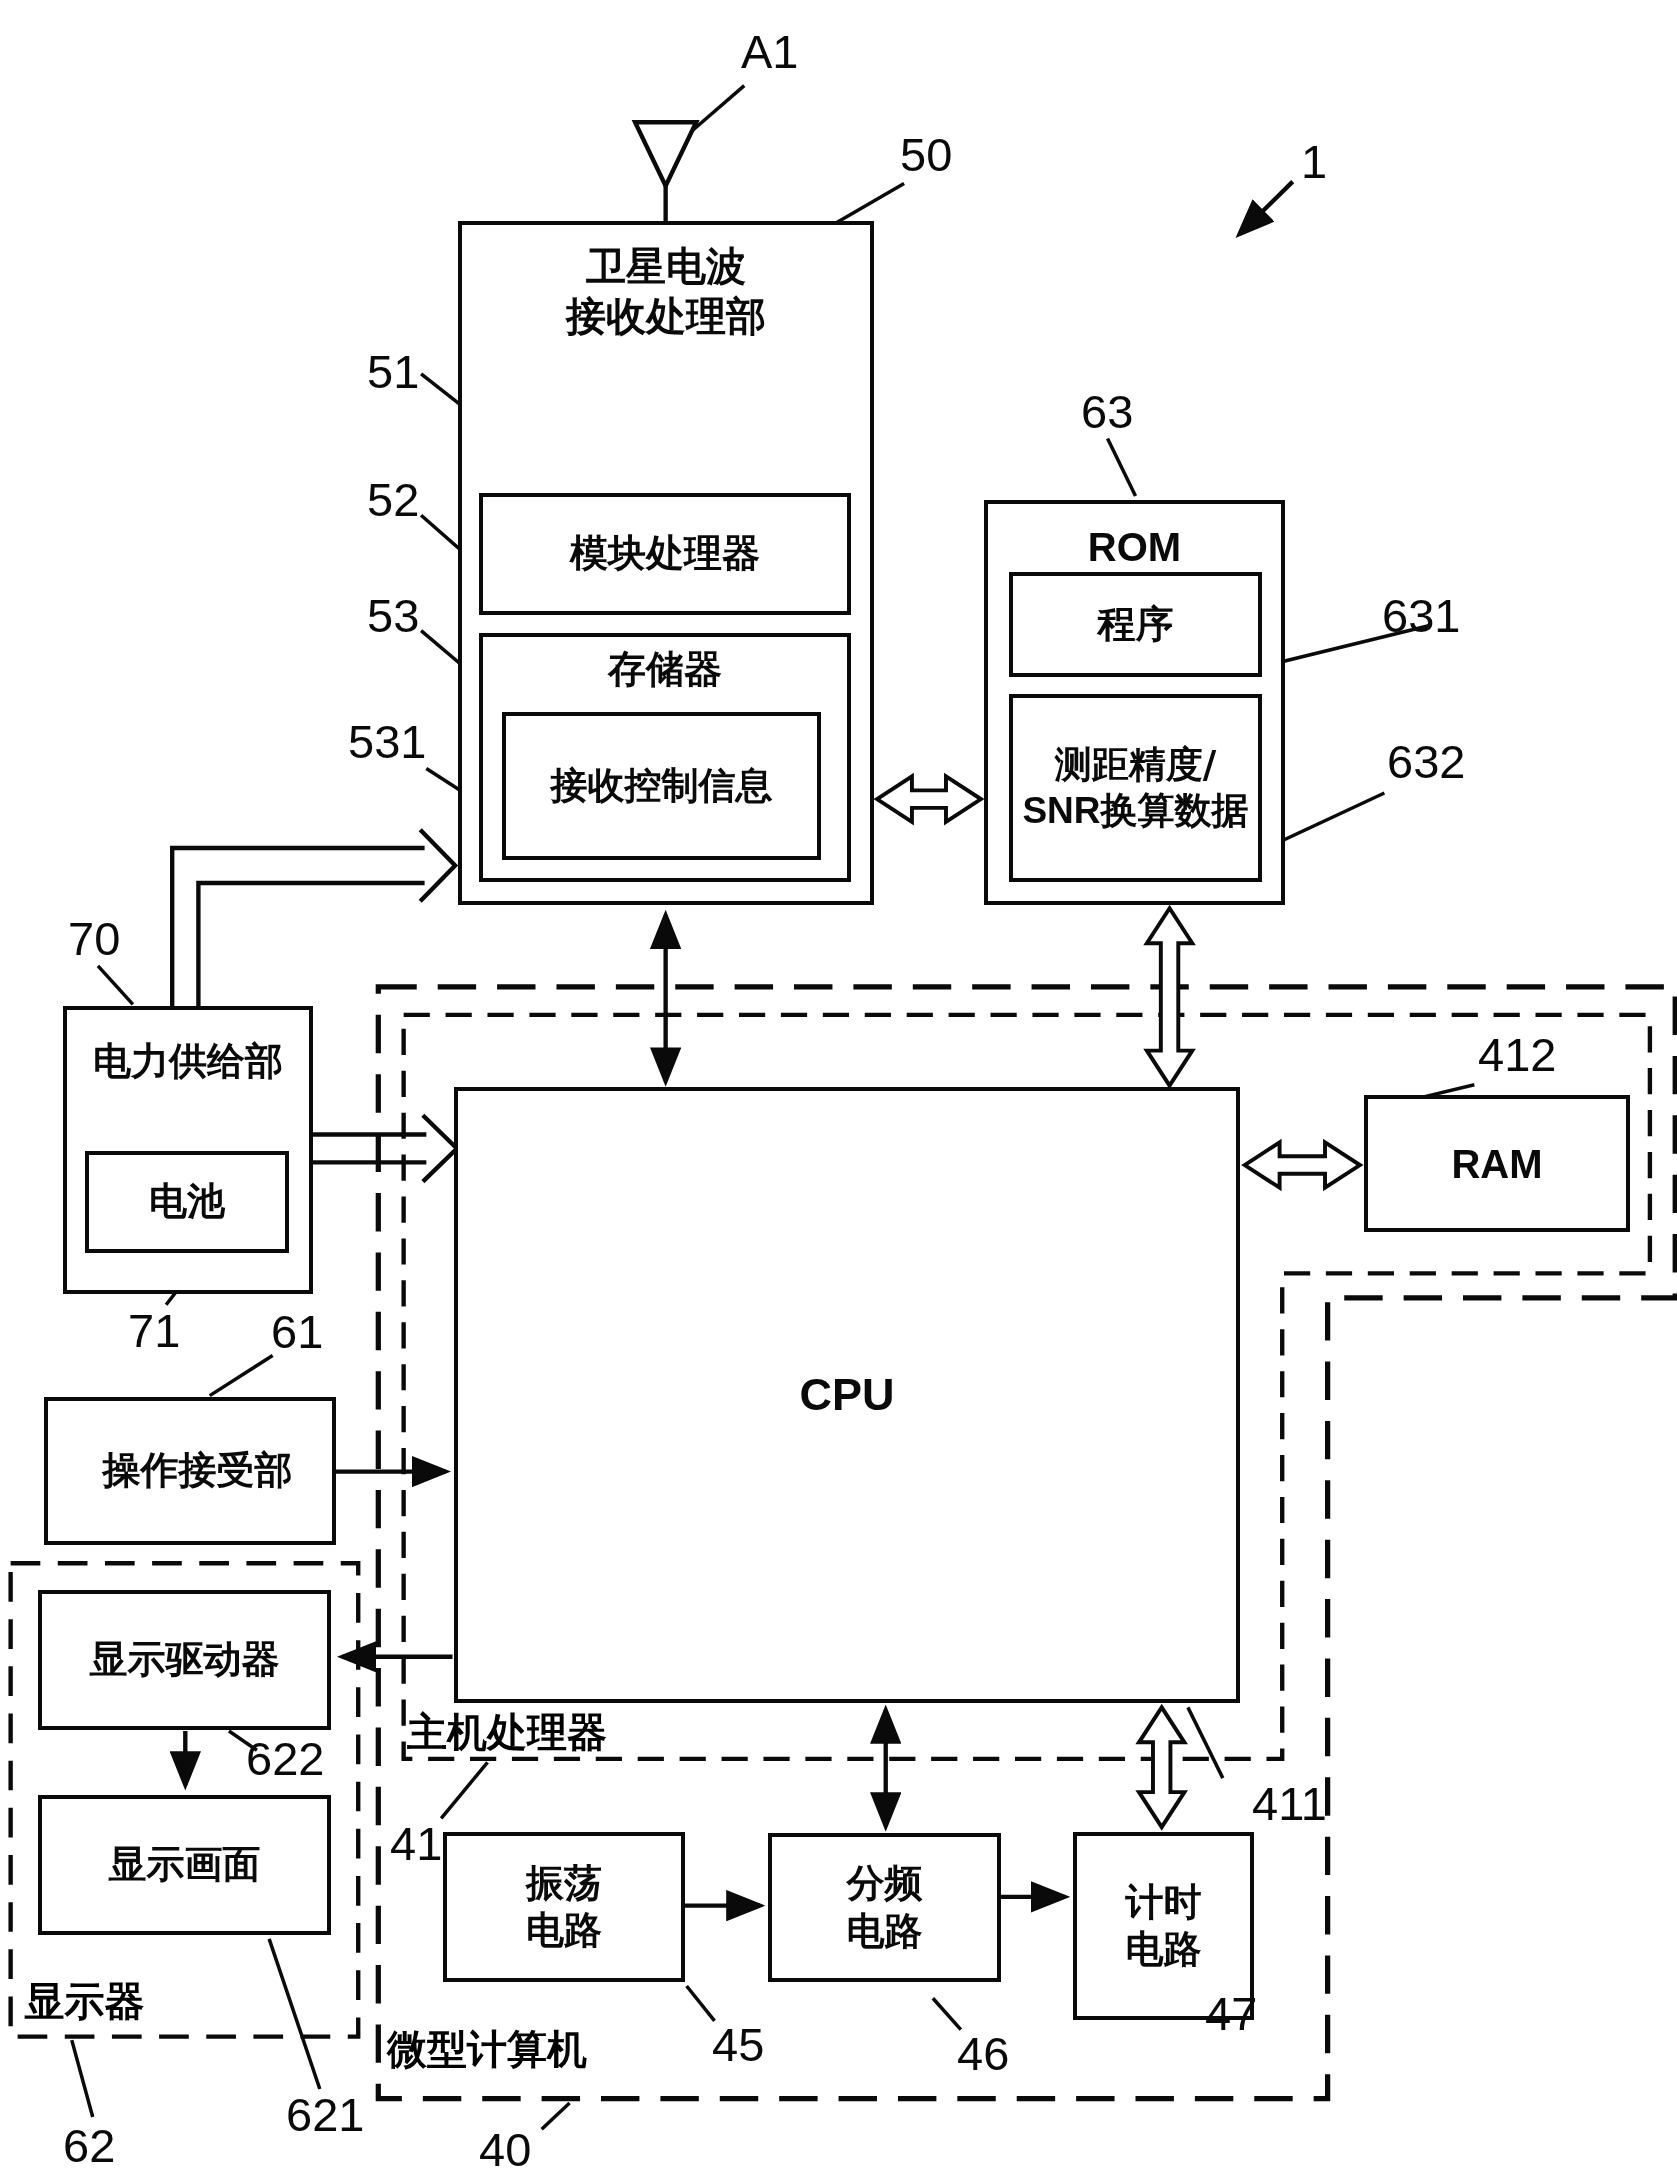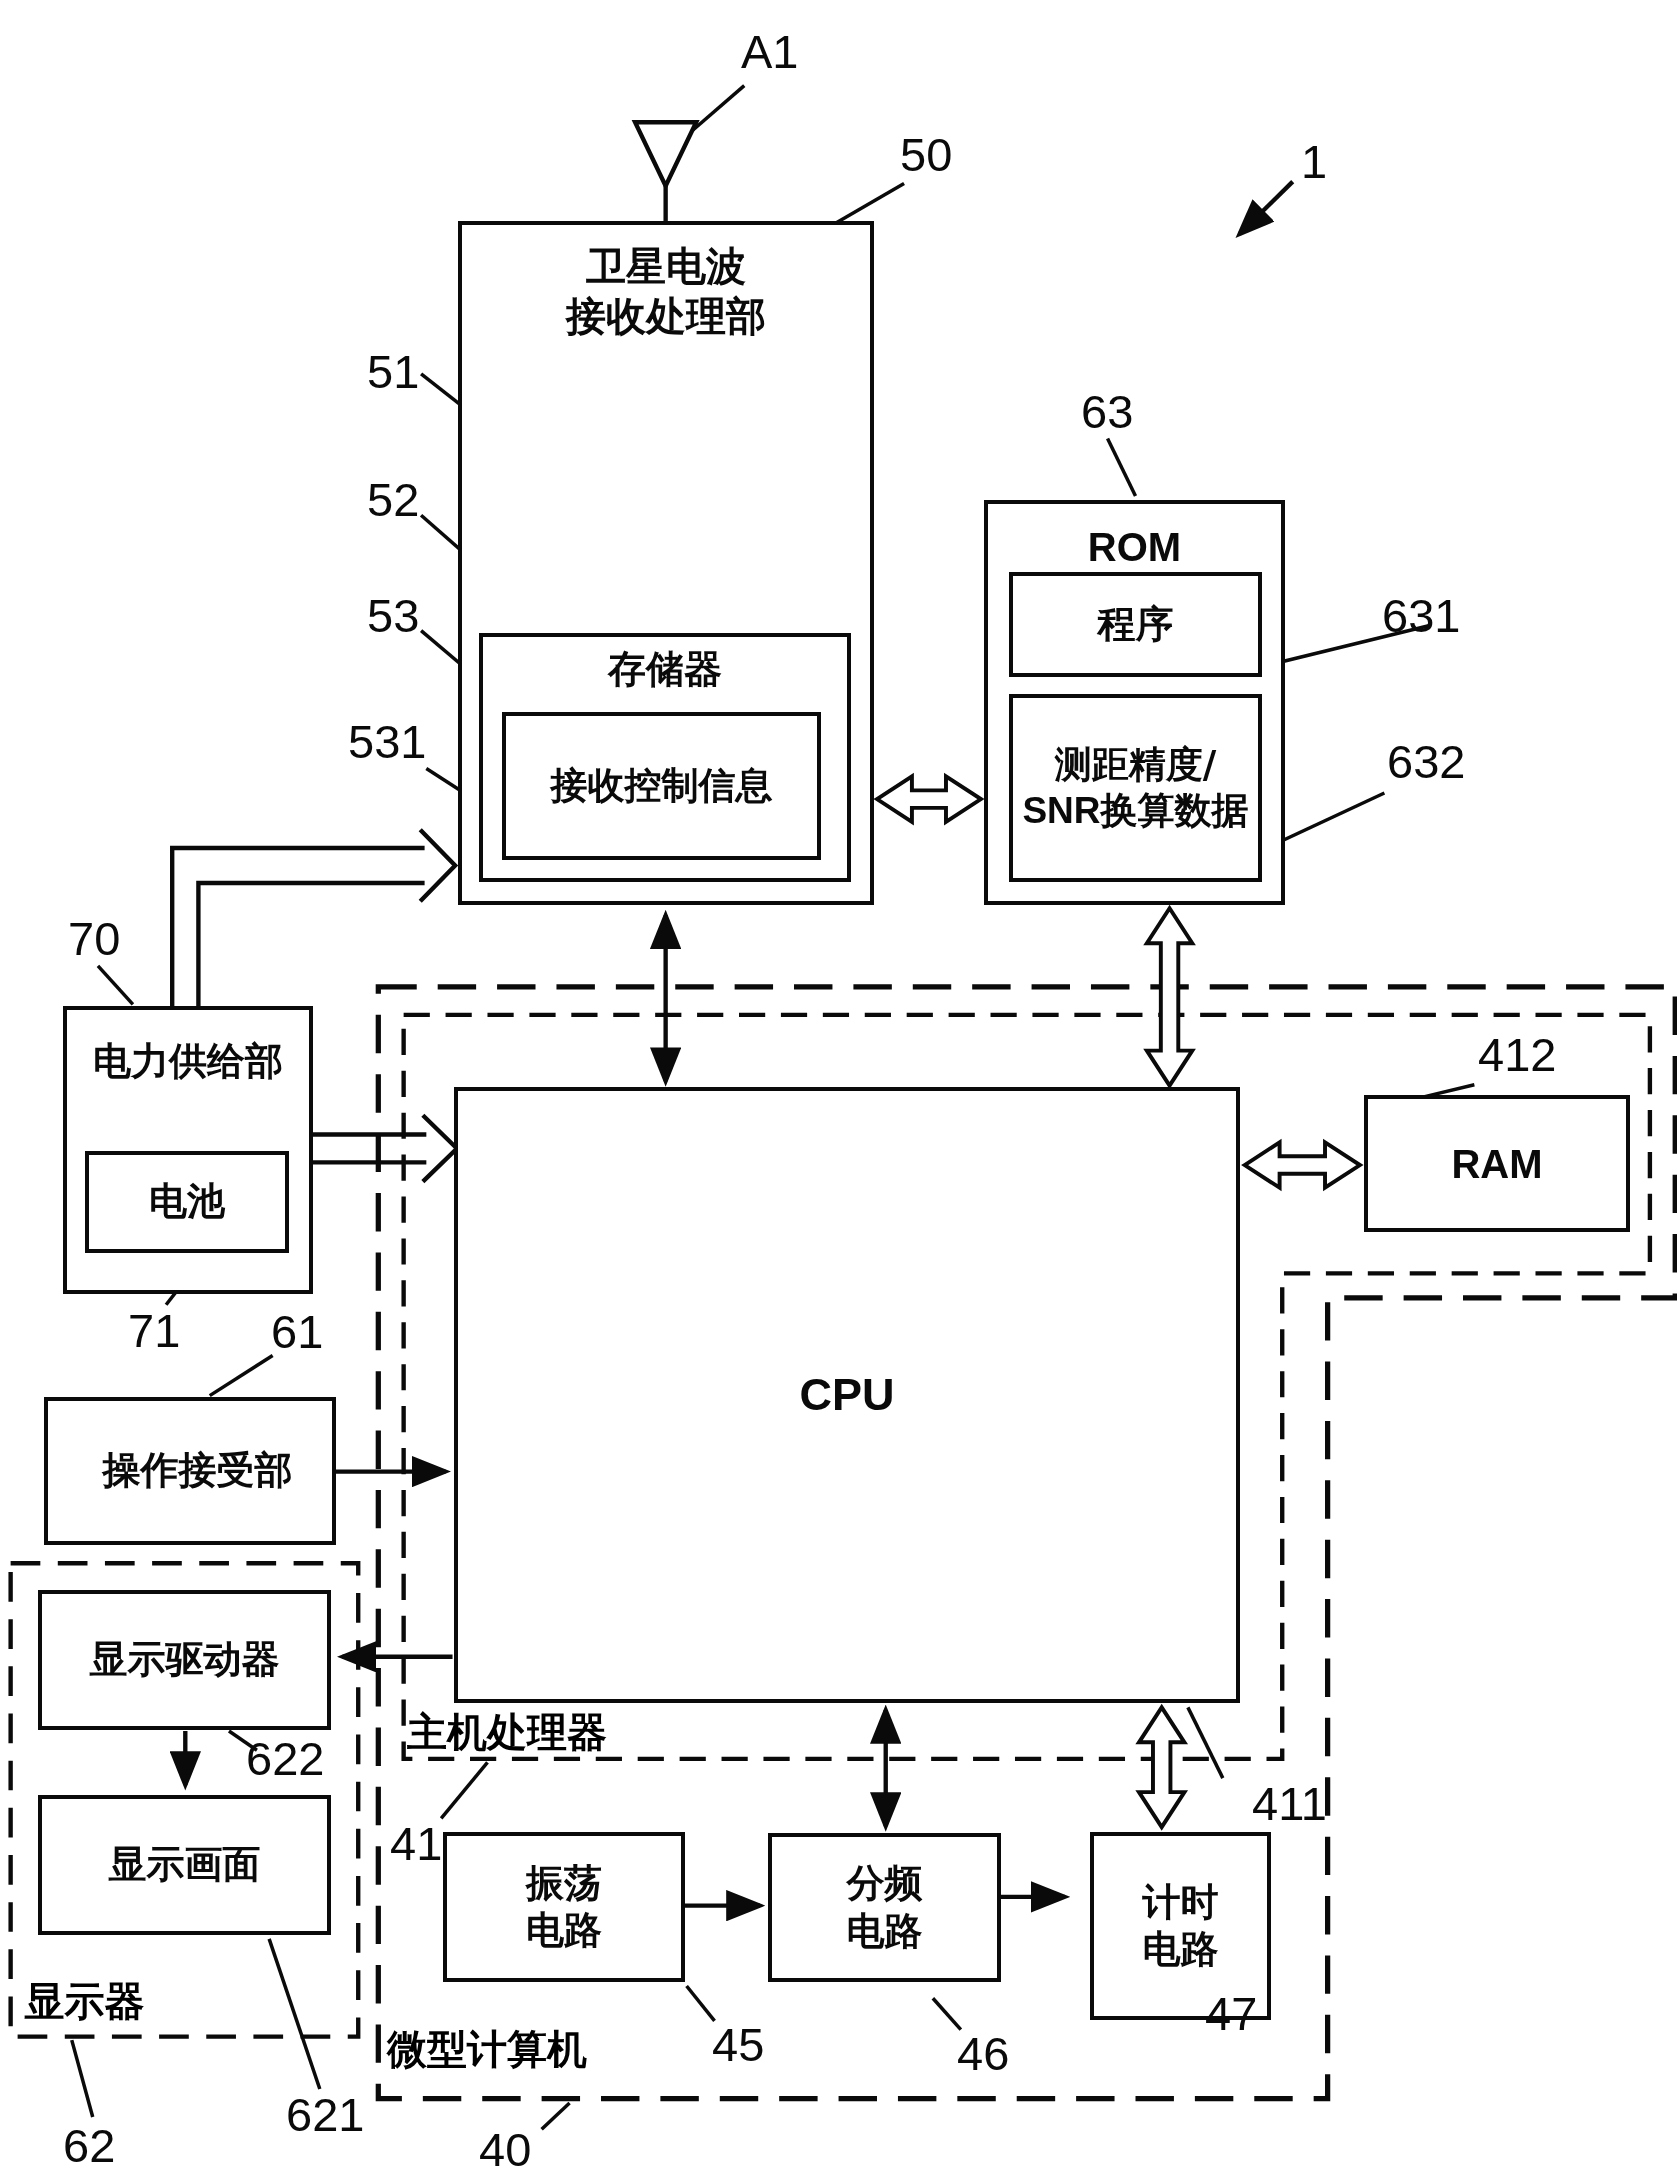--- a/index.html
+++ b/index.html
@@ -95,20 +95,23 @@
       <line x1="1350" y1="2266" x2="1384" y2="2280"></line>
     </g>
   </svg>
 
   <div class="box top-title" style="left:458px;top:221px;width:416px;height:684px;padding-top:15.7px;">
     <div class="cjk t46">卫星电波</div>
     <div class="cjk t46">接收处理部</div>
   </div>
 
 
+  <div class="box" style="left:479px;top:493px;width:372px;height:122px;">
+    <div class="cjk t44">模块处理器</div>
+  </div>
 
   <div class="box top-title" style="left:479px;top:633px;width:372px;height:249px;padding-top:8.7px;">
     <div class="cjk t44">存储器</div>
   </div>
 
   <div class="box" style="left:502px;top:712px;width:319px;height:148px;">
     <div class="cjk t42">接收控制信息</div>
   </div>
 
   <div class="box top-title" style="left:984px;top:500px;width:301px;height:405px;padding-top:17.5px;">
@@ -155,21 +158,21 @@
   <div class="box" style="left:443px;top:1832px;width:242px;height:150px;">
     <div class="cjk t44">振荡</div>
     <div class="cjk t44">电路</div>
   </div>
 
   <div class="box" style="left:768px;top:1833px;width:233px;height:149px;">
     <div class="cjk t44">分频</div>
     <div class="cjk t44">电路</div>
   </div>
 
-  <div class="box" style="left:1073px;top:1832px;width:181px;height:188px;margin-left:17px;">
+  <div class="box" style="left:1073px;top:1832px;width:181px;height:188px;">
     <div class="cjk t44">计时</div>
     <div class="cjk t44">电路</div>
   </div>
 
   <div class="freelabel cjk" style="left:407px;top:1712px;">主机处理器</div>
   <div class="freelabel cjk" style="left:387px;top:2029px;">微型计算机</div>
   <div class="freelabel cjk" style="left:24.5px;top:1981px;">显示器</div>
 
   <div class="refnum" style="left:741px;top:28px;">A1</div>
   <div class="refnum" style="left:1301px;top:138px;">1</div>

